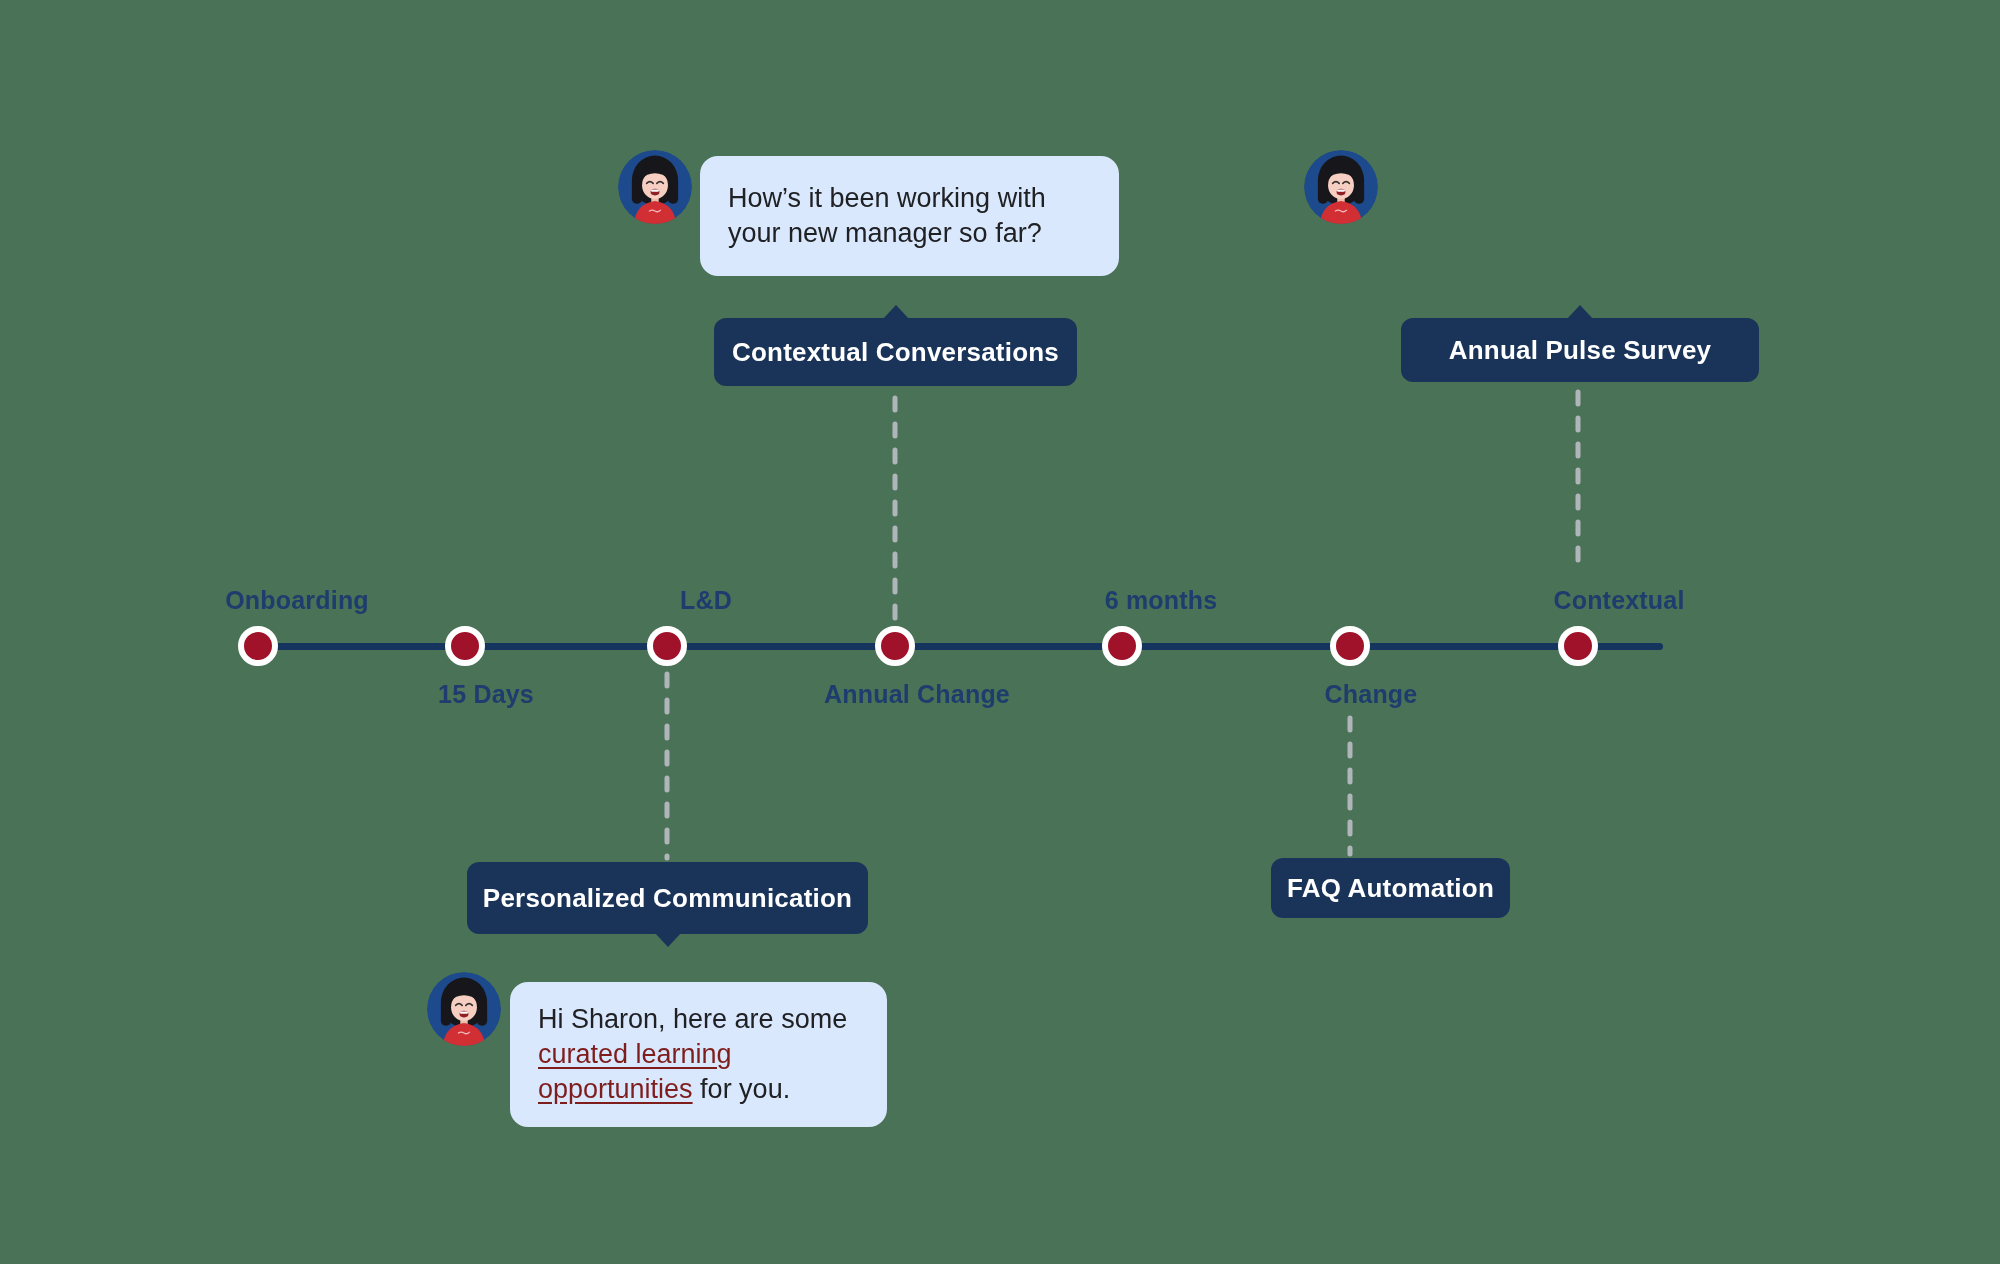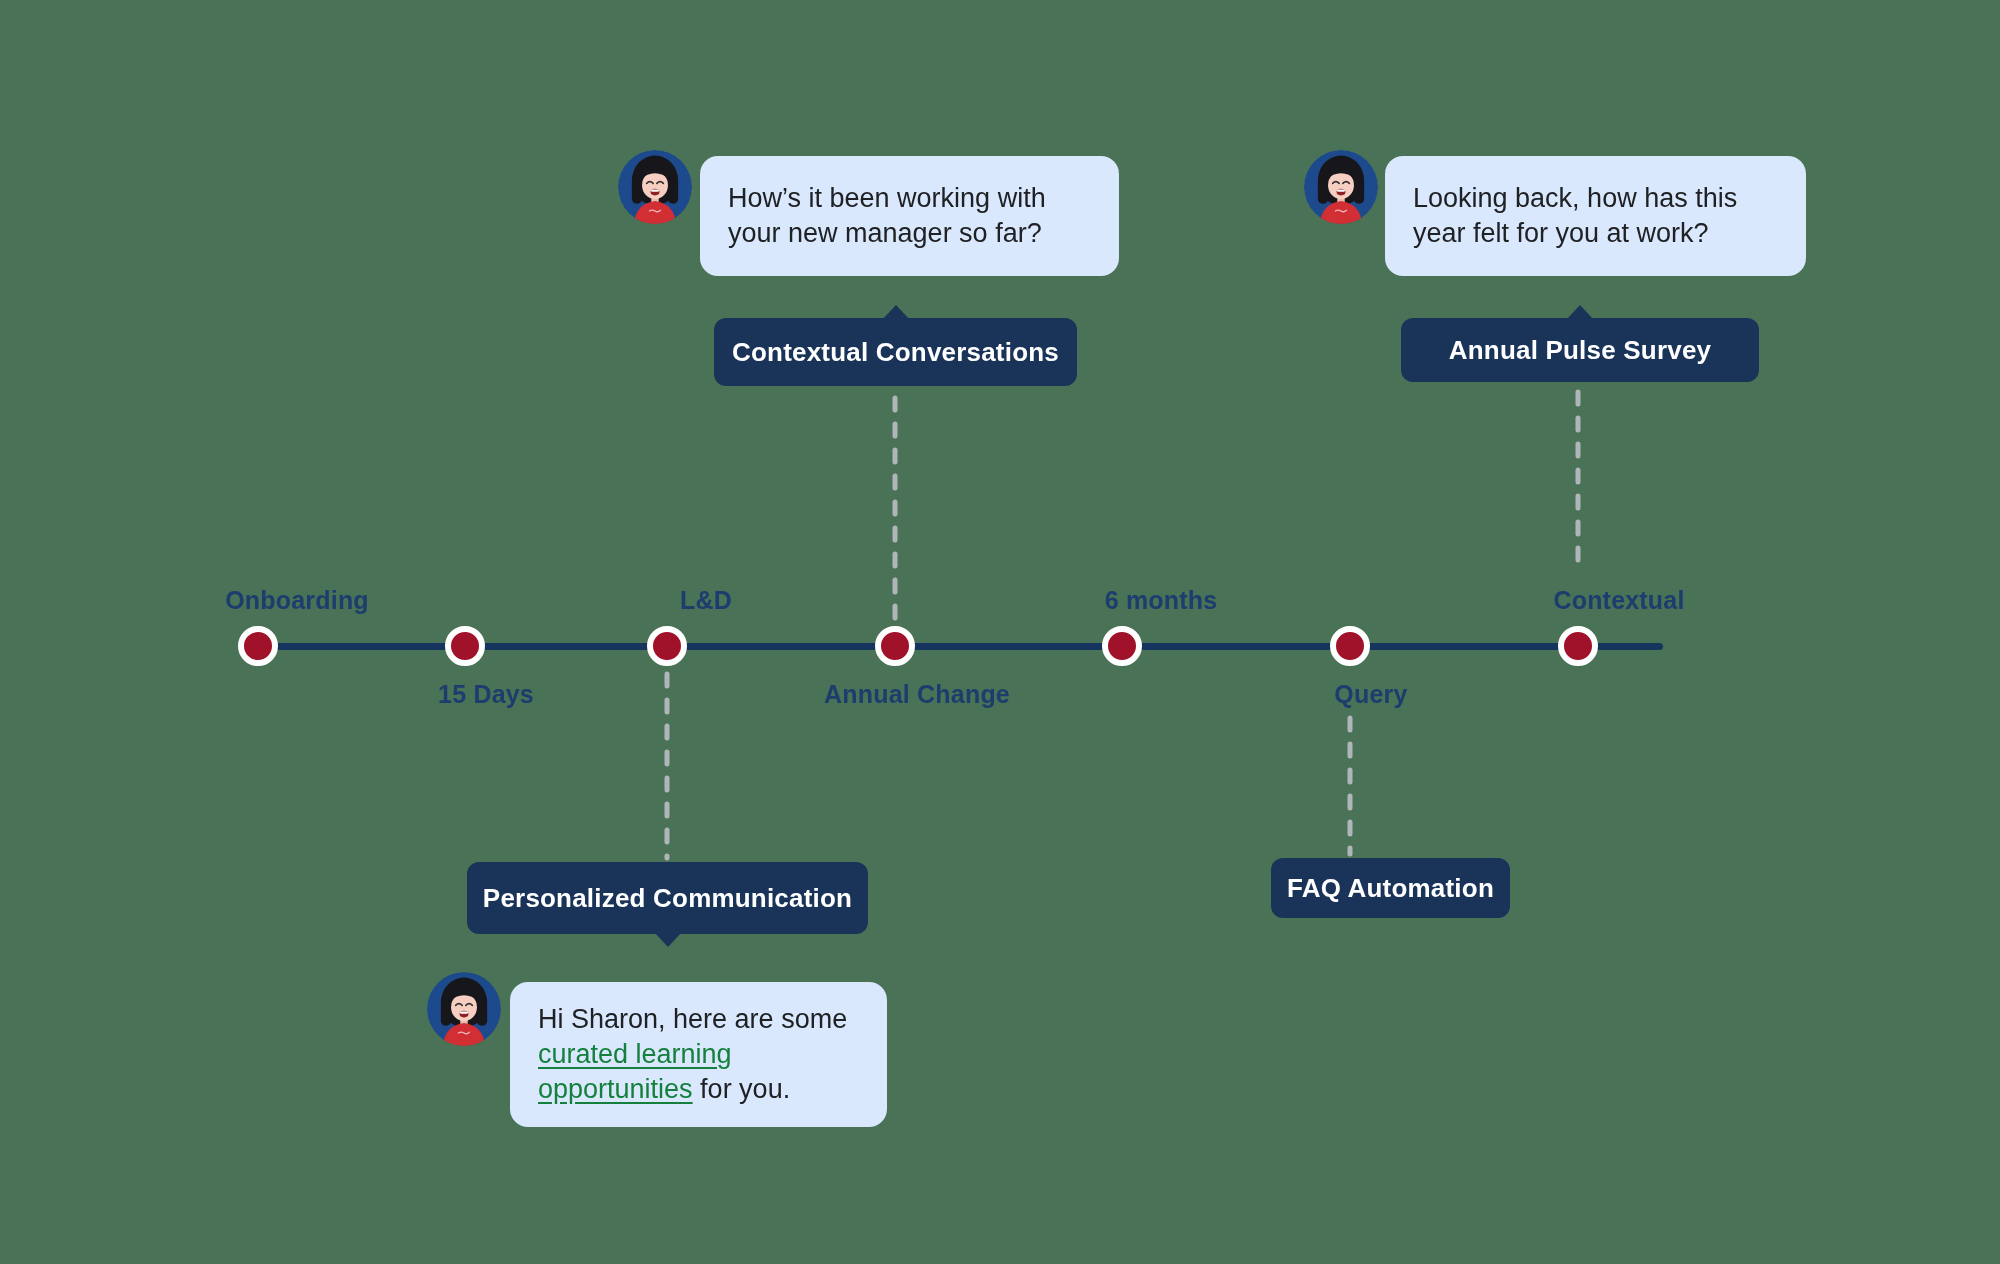--- a/index.html
+++ b/index.html
@@ -71,21 +71,21 @@
     border-radius:18px;
     display:flex;align-items:center;
     color:#202124;
     font-size:27px;line-height:35px;
     padding:14px 28px;
     box-sizing:border-box;
   }
   .bubble .txt{max-width:360px;}
   .bubble .txt.narrow{max-width:340px;}
   .bubble a{
-    color:#15803d;
+    color:#7f1d1d;
     text-decoration:underline;
     text-underline-offset:4px;
     cursor:pointer;
   }
 </style>
 </head>
 <body>
 
 <svg width="0" height="0" style="position:absolute">
   <defs>
@@ -124,21 +124,21 @@
 
   <div class="tl-label above" style="left:667px">L&amp;D</div>
   <div class="dot" style="left:667px"></div>
 
   <div class="tl-label below" style="left:896px">Annual Change</div>
   <div class="dot" style="left:895px"></div>
 
   <div class="tl-label above" style="left:1122px">6 months</div>
   <div class="dot" style="left:1122px"></div>
 
-  <div class="tl-label below" style="left:1350px">Query</div>
+  <div class="tl-label below" style="left:1350px">Change</div>
   <div class="dot" style="left:1350px"></div>
 
   <div class="tl-label above" style="left:1580px">Contextual</div>
   <div class="dot" style="left:1578px"></div>
 
   <svg class="connector" style="left:892px;top:392px;height:230px">
     <line x1="3" y1="6" x2="3" y2="226" stroke="#b0b5ba" stroke-width="5" stroke-dasharray="12 14" stroke-linecap="round"></line>
   </svg>
   <svg class="connector" style="left:1575px;top:386px;height:192px">
     <line x1="3" y1="6" x2="3" y2="188" stroke="#b0b5ba" stroke-width="5" stroke-dasharray="12 14" stroke-linecap="round"></line>
@@ -172,23 +172,20 @@
   <svg class="avatar" style="left:618px;top:150px" viewBox="0 0 80 80">
     <use href="#assistant-avatar"></use>
   </svg>
   <div class="bubble" style="left:700px;top:156px;width:419px;height:120px">
     <span class="txt">How’s it been working with your new manager so far?</span>
   </div>
 
   <svg class="avatar" style="left:1304px;top:150px" viewBox="0 0 80 80">
     <use href="#assistant-avatar"></use>
   </svg>
-  <div class="bubble" style="left:1385px;top:156px;width:421px;height:120px">
-    <span class="txt">Looking back, how has this year felt for you at work?</span>
-  </div>
 
   <svg class="avatar" style="left:427px;top:972px" viewBox="0 0 80 80">
     <use href="#assistant-avatar"></use>
   </svg>
   <div class="bubble" style="left:510px;top:982px;width:377px;height:145px">
     <span class="txt narrow"><span>Hi Sharon, here are some </span><a>curated learning opportunities</a><span> for you.</span></span>
   </div>
 
 </div>
 

